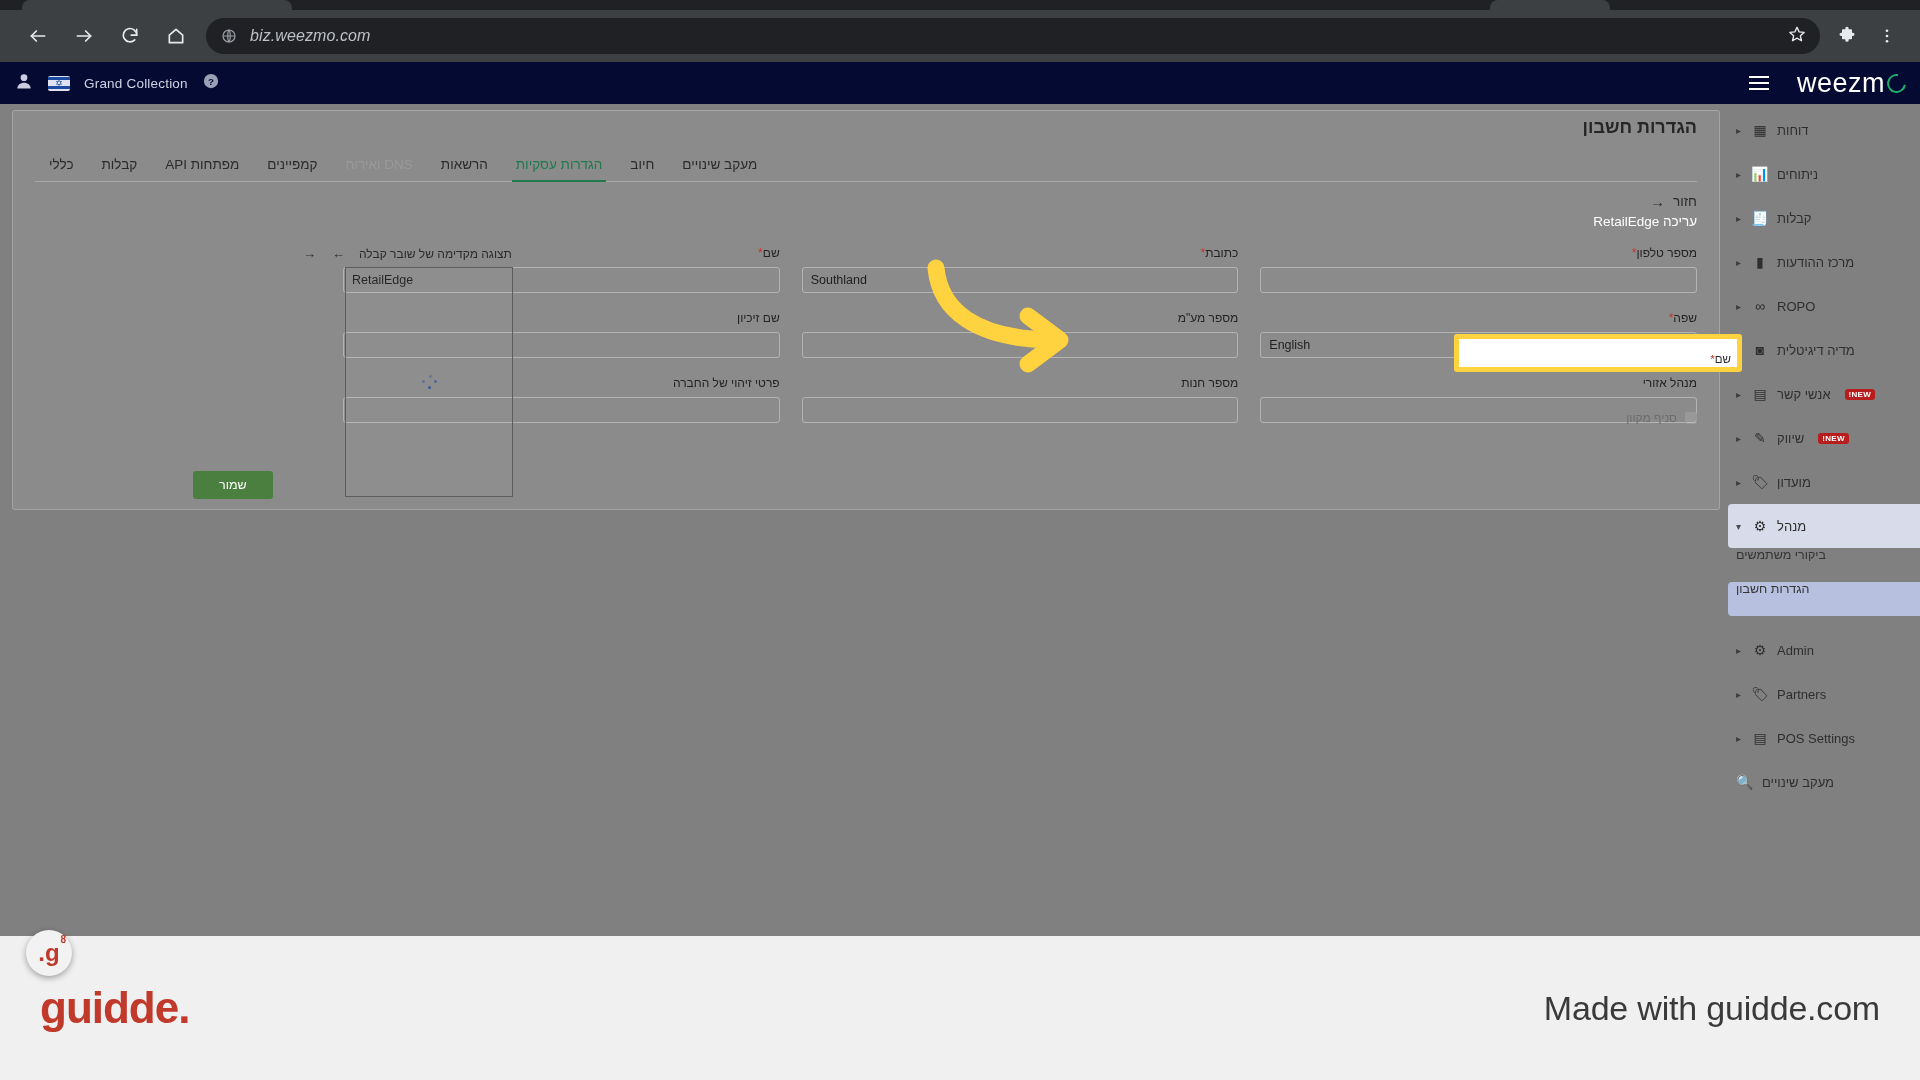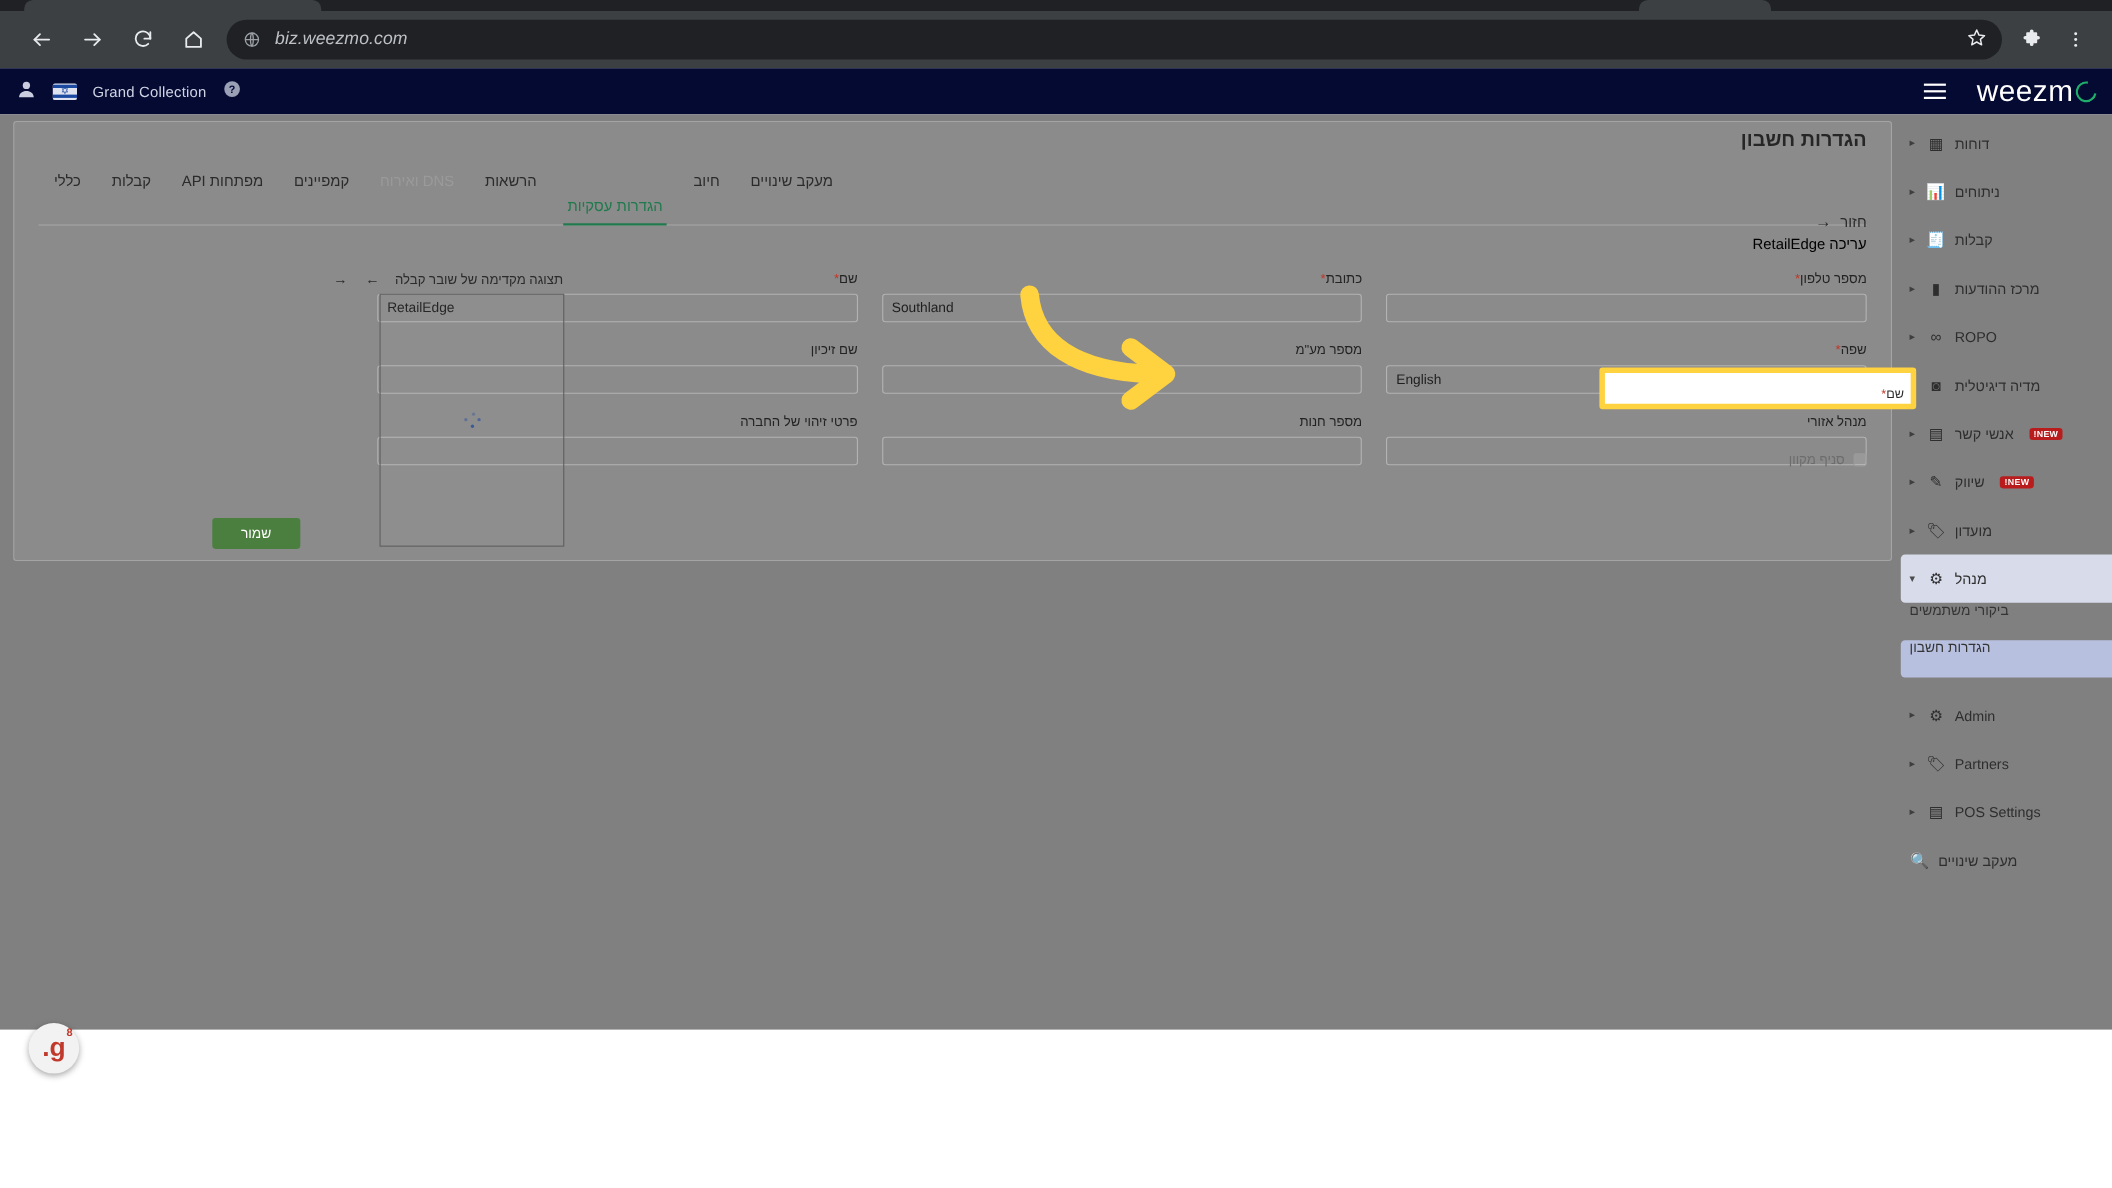--- a/index.html
+++ b/index.html
@@ -143,34 +143,34 @@
     display: flex; flex-direction: row; justify-content: center;
     border-bottom: 1px solid rgba(255,255,255,.25);
     padding-bottom: 0;
   }
   .tabs-row { display: flex; flex-direction: row-reverse; gap: 0; margin-right: auto; }
   .tab {
     font-size: 13.5px; color: #2b2b2b; padding: 4px 14px 9px 14px;
     cursor: pointer; white-space: nowrap; position: relative;
   }
   .tab.disabled { color: #9a9a9a; }
-  .tab.selected { color: #1f7a4d; margin-top: 23px; }
+  .tab.selected { color: #1f7a4d; }
   .tab.selected::after {
     content: ""; position: absolute; bottom: -1px; right: 10px; left: 10px;
     height: 2px; background: #1f7a4d;
   }
 
   .back-row {
     position: absolute; top: 82px; right: 22px;
     display: flex; flex-direction: row-reverse; align-items: center; gap: 8px;
     font-size: 13.5px; color: #2b2b2b; cursor: pointer;
   }
   .back-row .arr { font-size: 15px; }
   .sub-title {
-    position: absolute; top: 103px; right: 22px; font-size: 13.5px; color: #000000;
+    position: absolute; top: 103px; right: 22px; font-size: 13.5px; color: #ffffff;
   }
 
   
   .form {
     position: absolute; top: 135px; right: 22px; left: 330px;
   }
   .frow { display: flex; flex-direction: row; gap: 22px; margin-bottom: 18px; }
   .fcell { flex: 1; }
   .flabel {
     font-size: 12px; color: #232323; text-align: right; margin-bottom: 5px; height: 16px;
@@ -557,14 +557,18 @@
       </div>
 
     </div>
   </div>
 
   <div class="g-badge">
     <span class="g-mark">g.</span>
     <span class="g-count">8</span>
   </div>
 
+  <div class="banner">
+    <span class="logo">guidde.</span>
+    <span class="made">Made with guidde.com</span>
+  </div>
 
 </div>
 
 </body></html>

